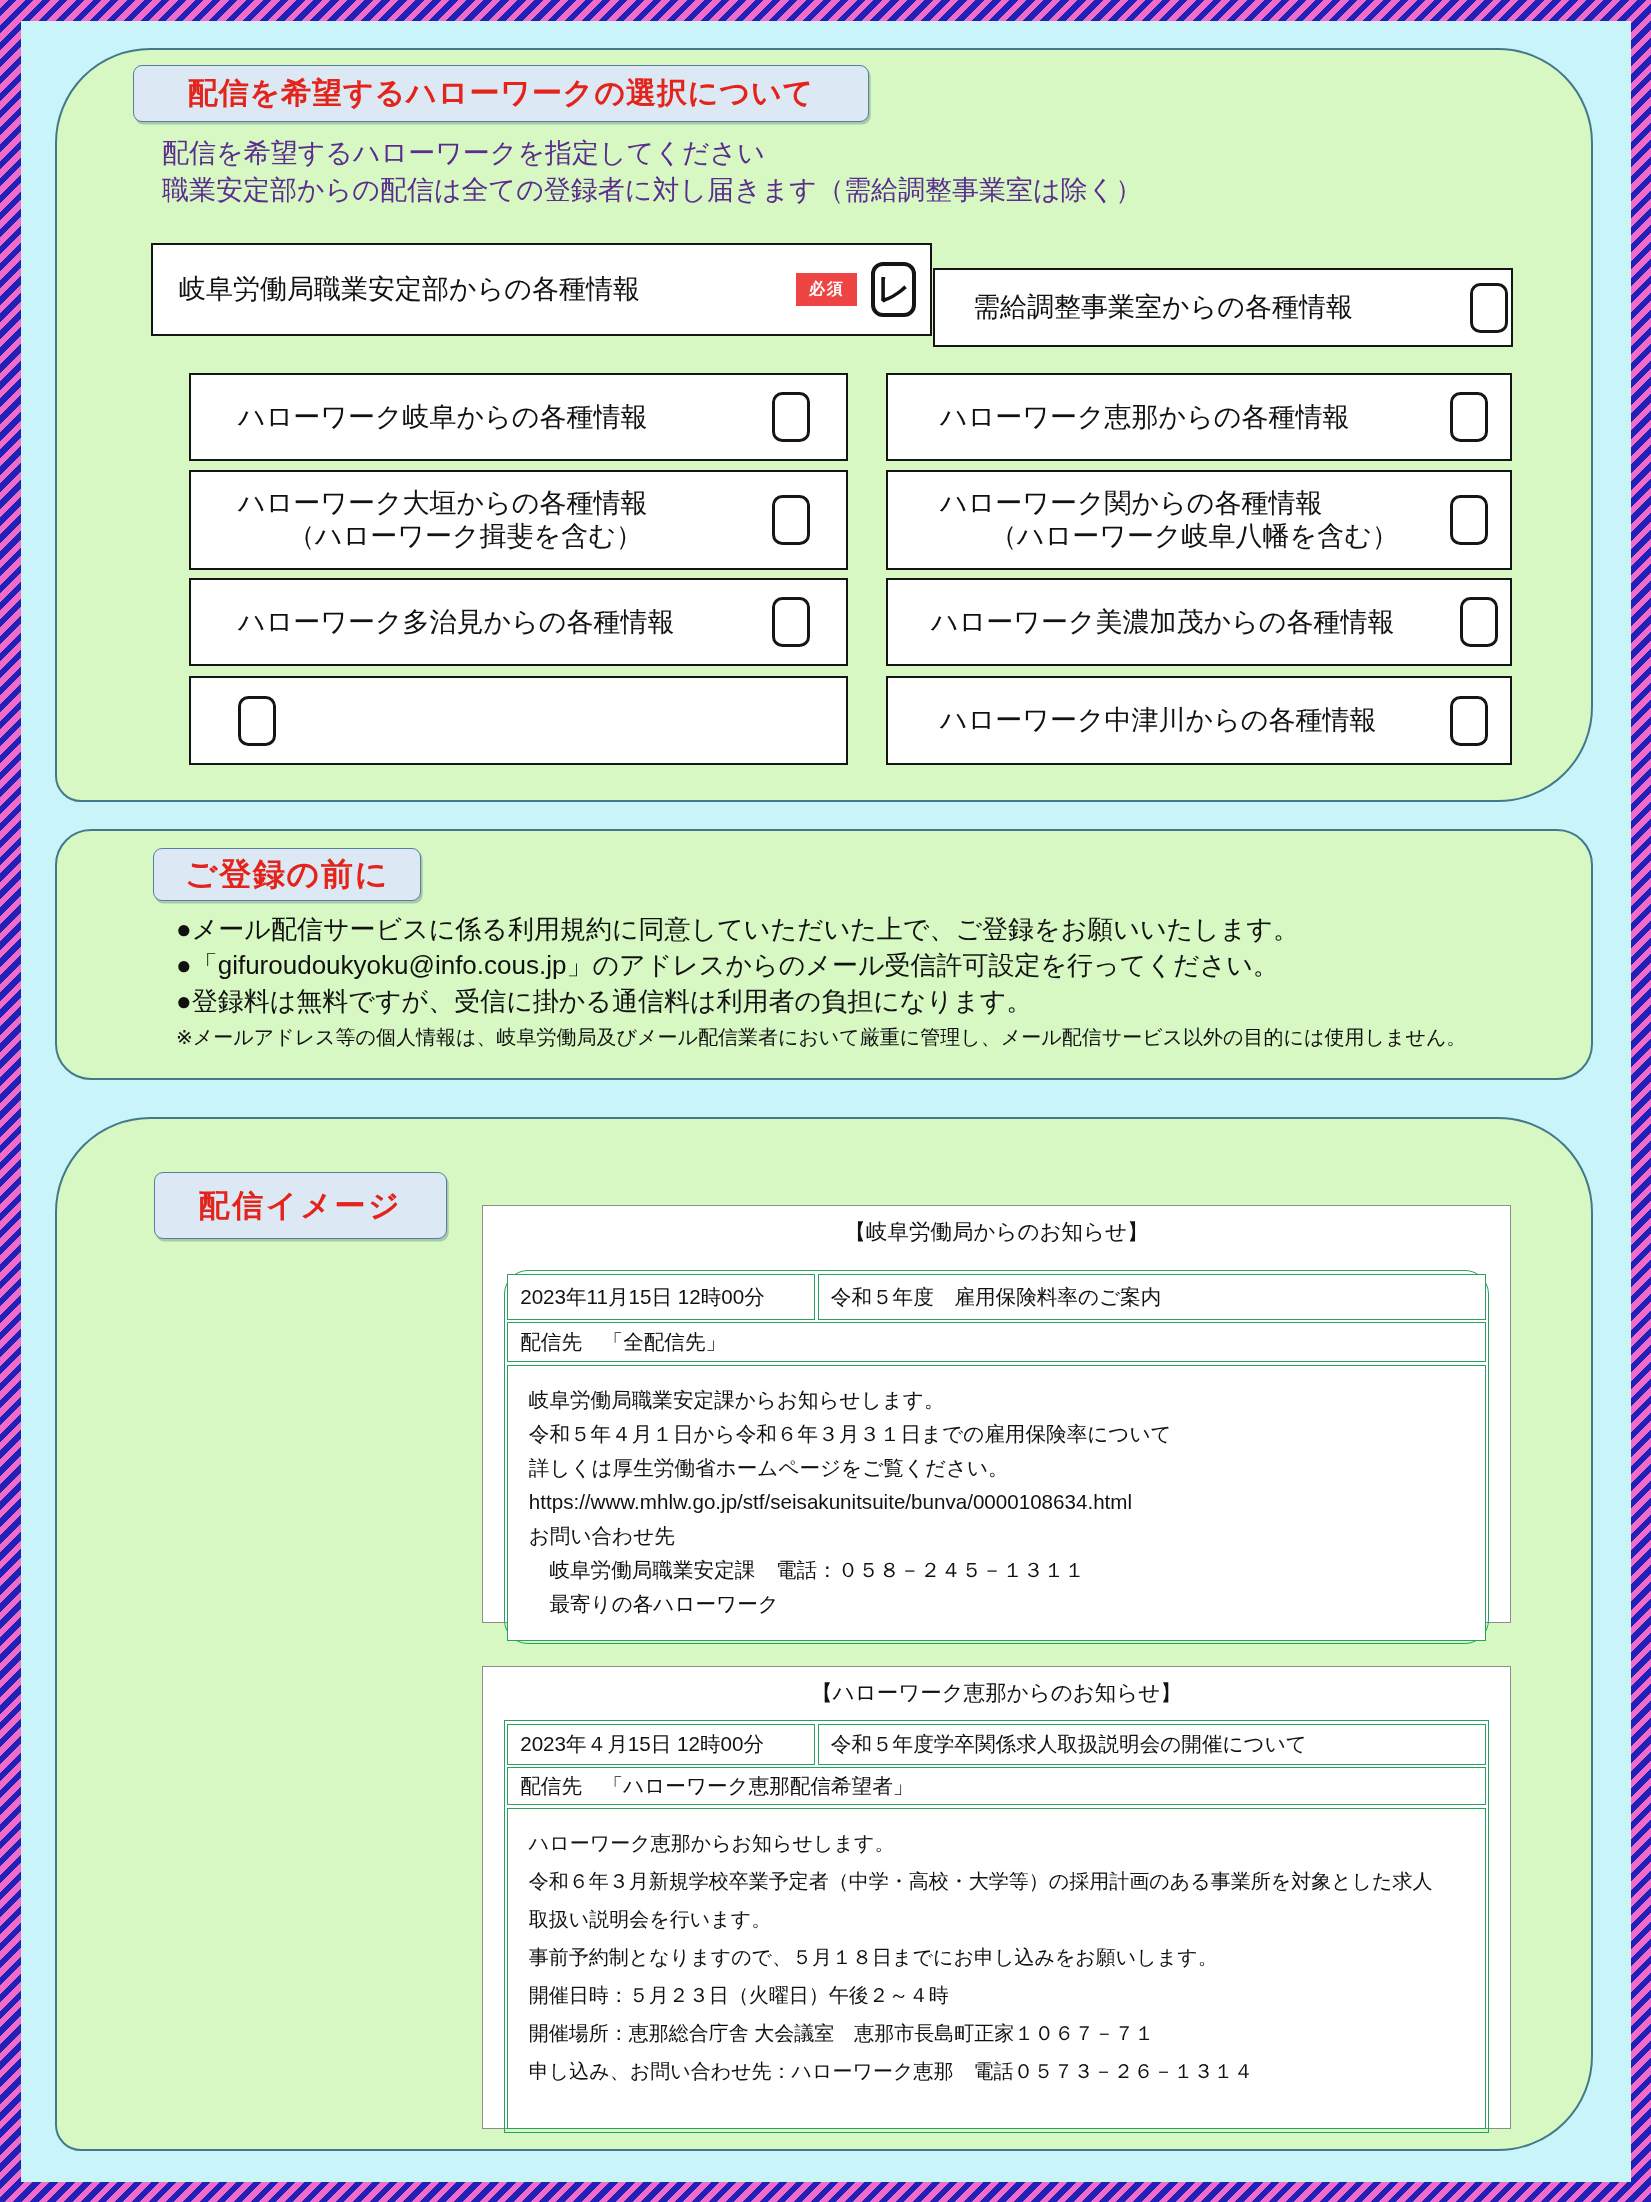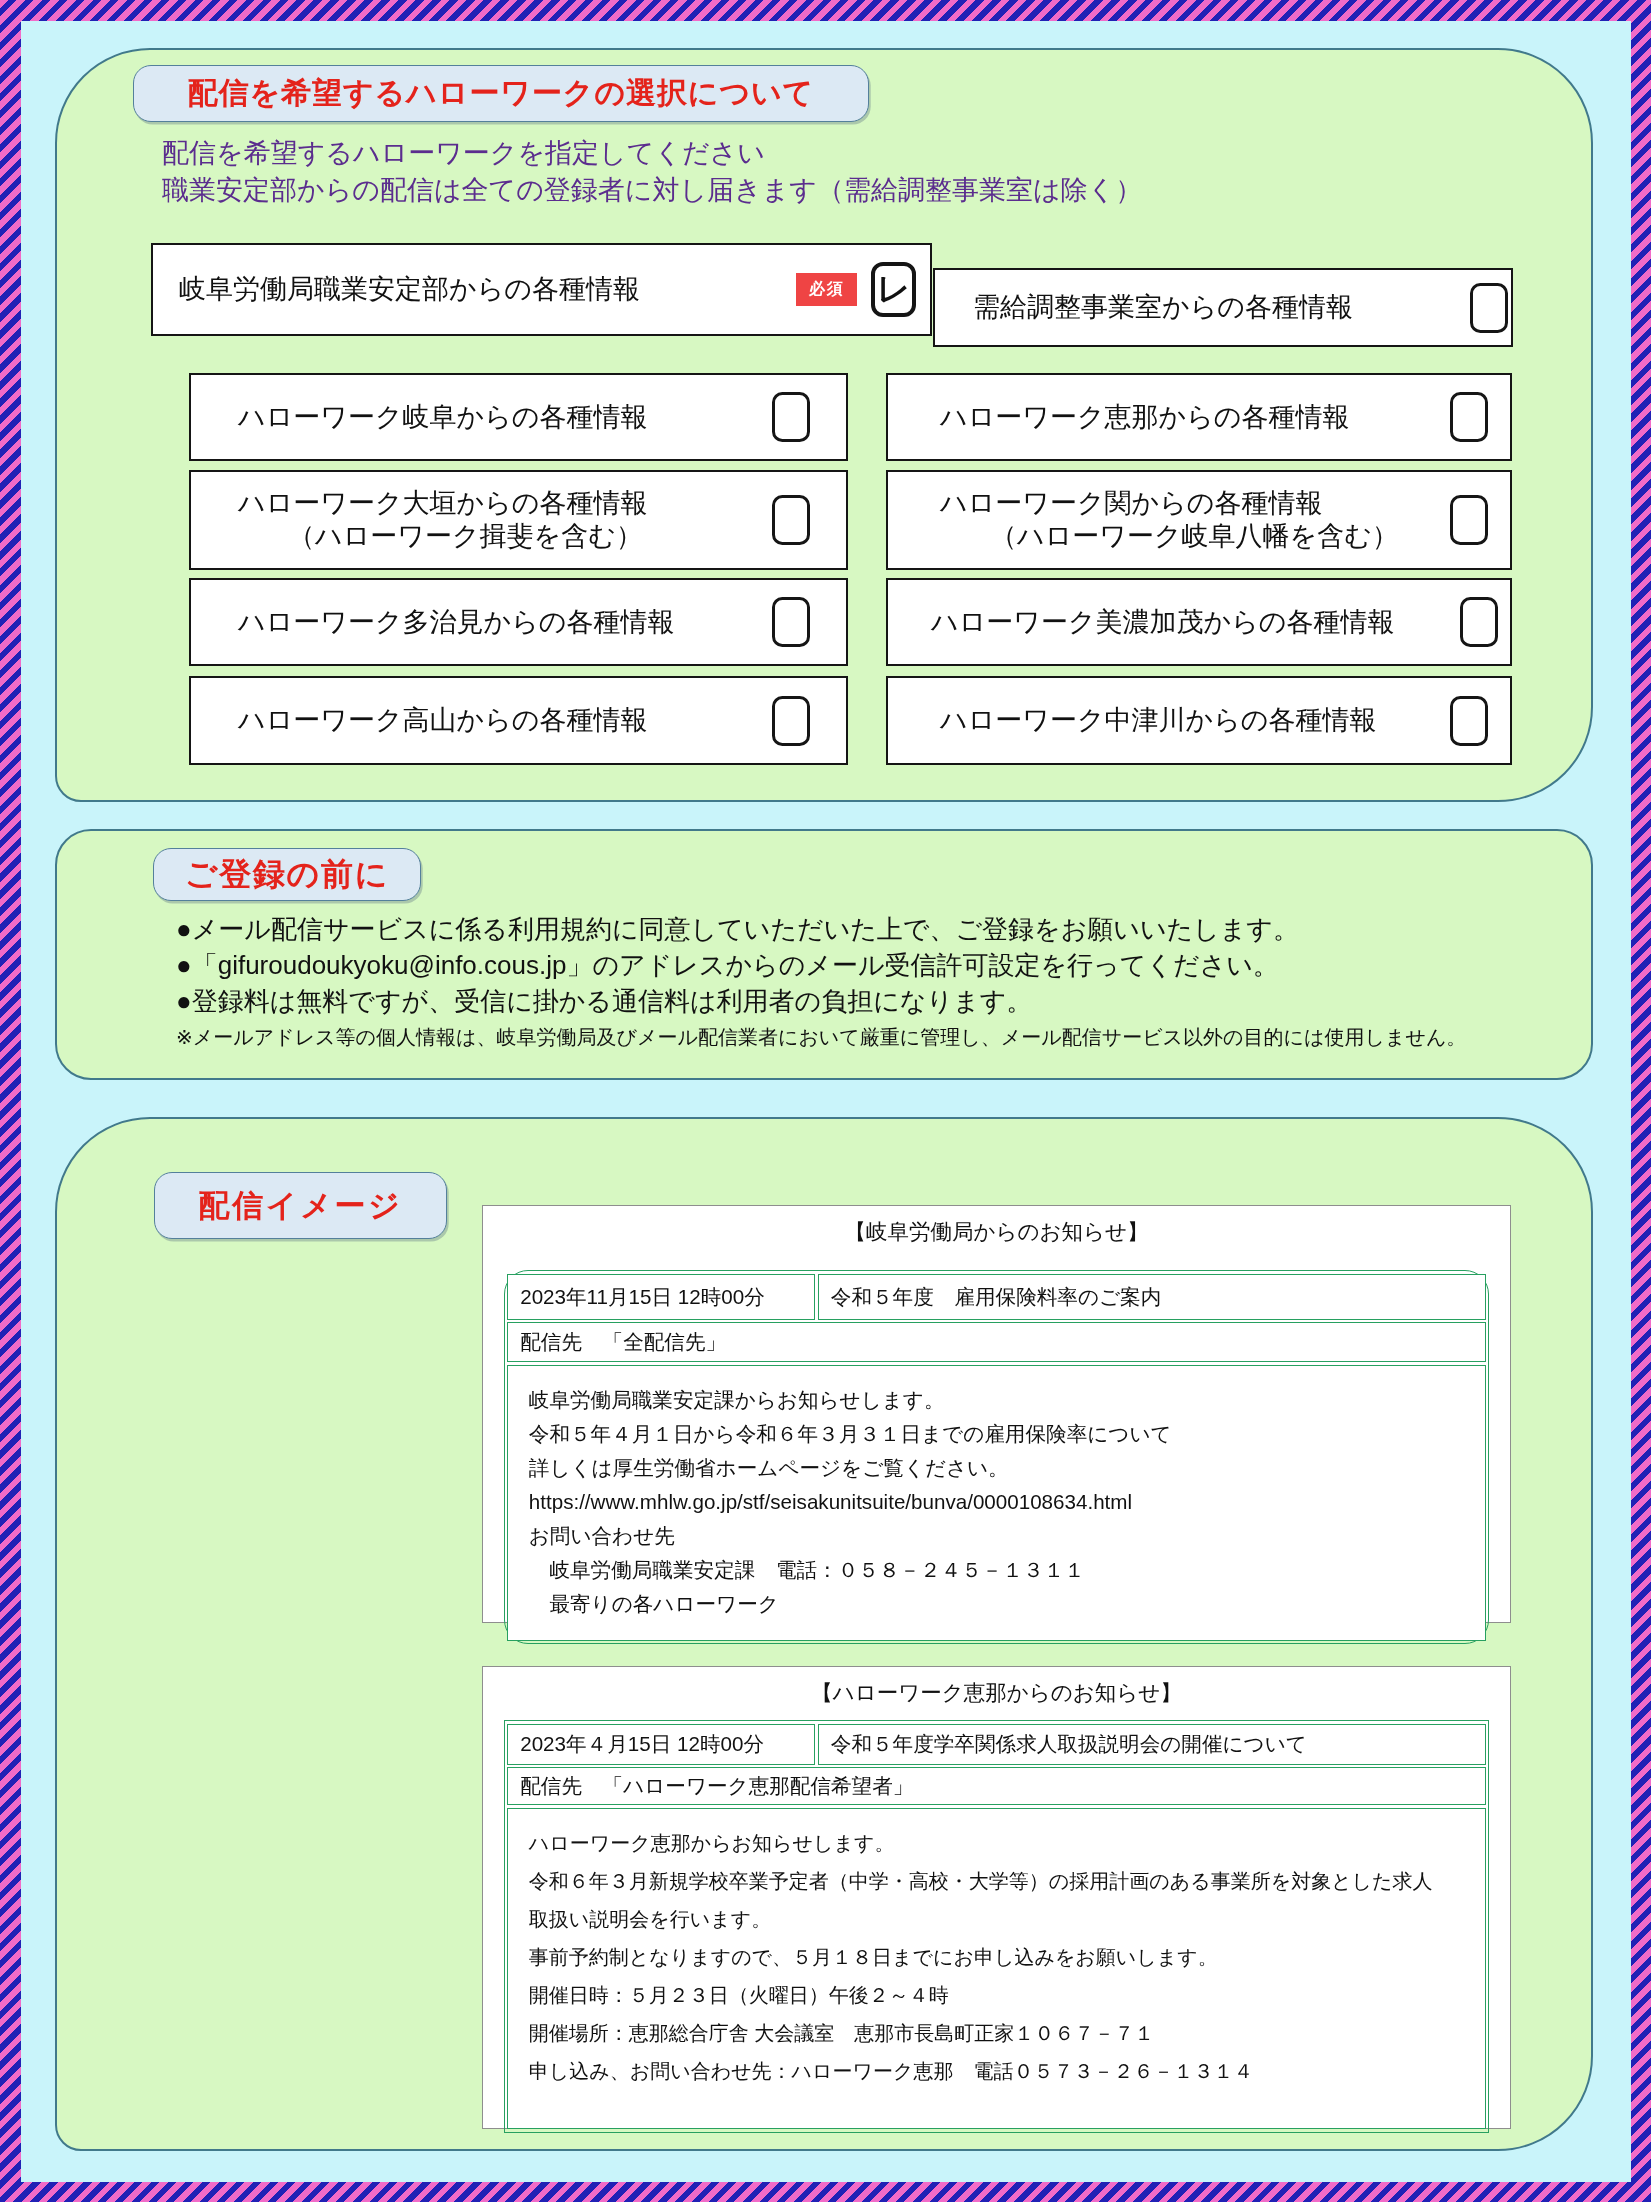--- a/index.html
+++ b/index.html
@@ -8,21 +8,21 @@
     font-family:"Liberation Sans","DejaVu Sans",sans-serif;
     background:repeating-linear-gradient(135deg,#f16bc8 0 6px,#2121b5 6px 12px);
   }
   .bg{position:absolute;left:20.6px;top:20.6px;right:20.6px;bottom:20.6px;background:#c9f4fa;}
   .panel{position:absolute;background:#d7f8c2;border:2.6px solid #41798b;box-sizing:border-box;}
   #panel-select{left:55px;top:48px;width:1538px;height:754px;border-radius:95px 95px 95px 26px;}
   #panel-reg{left:55px;top:829px;width:1538px;height:251px;border-radius:36px;}
   #panel-img{left:55px;top:1117px;width:1538px;height:1034px;border-radius:95px 95px 95px 26px;}
 
   .ribbon{
-    position:absolute;background:#dce9f4;border:1.7px solid #54809b;border-radius:18px;
+    position:absolute;background:#dce9f4;border:1.7px solid #54809b;border-radius:9px;
     display:flex;align-items:center;justify-content:center;
     color:#e4231b;font-weight:bold;box-sizing:border-box;
     box-shadow:1.7px 2.6px 0 rgba(70,90,120,0.30);
   }
   #ribbon-select{left:133px;top:65px;width:736px;height:57px;font-size:30px;letter-spacing:0.9px;}
   #ribbon-reg{left:153px;top:848px;width:268px;height:53px;font-size:32px;letter-spacing:1.7px;}
   #ribbon-img{left:154px;top:1172px;width:293px;height:67px;font-size:31px;letter-spacing:2.6px;}
 
   .intro{position:absolute;left:162px;top:135px;color:#5b2d8e;font-size:27px;line-height:37px;}
 
@@ -138,21 +138,20 @@
 </div>
 <div class="wbox" id="ob4">
   <div class="lbl">ハローワーク多治見からの各種情報</div>
   <div class="cb"></div>
 </div>
 <div class="wbox" id="ob5">
   <div class="lbl">ハローワーク美濃加茂からの各種情報</div>
   <div class="cb"></div>
 </div>
 <div class="wbox" id="ob6">
-  <div class="lbl">ハローワーク高山からの各種情報</div>
   <div class="cb"></div>
 </div>
 <div class="wbox" id="ob7">
   <div class="lbl">ハローワーク中津川からの各種情報</div>
   <div class="cb"></div>
 </div>
 
 <div class="panel" id="panel-reg"></div>
 
 <div class="ribbon" id="ribbon-reg">ご登録の前に</div>

